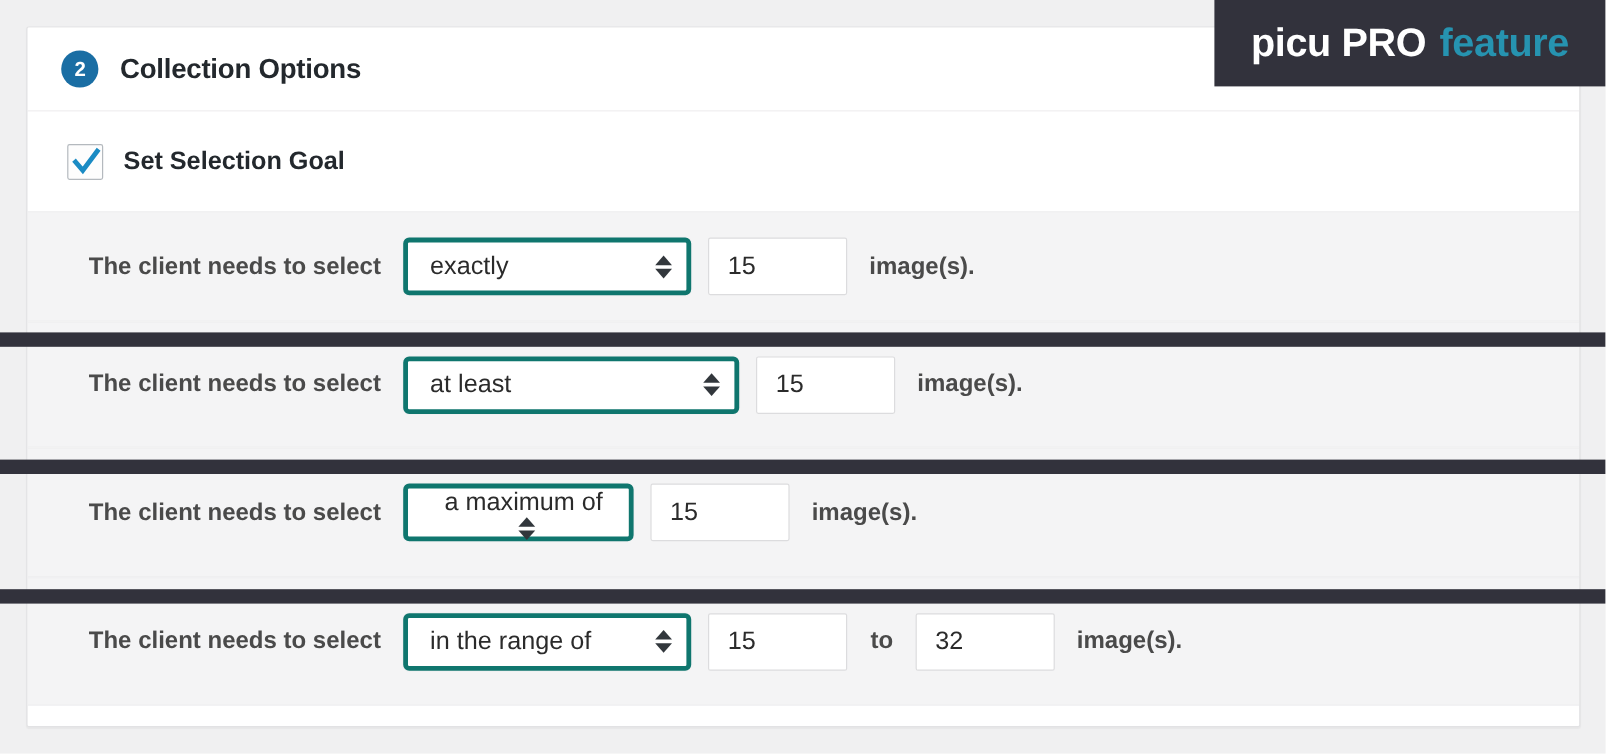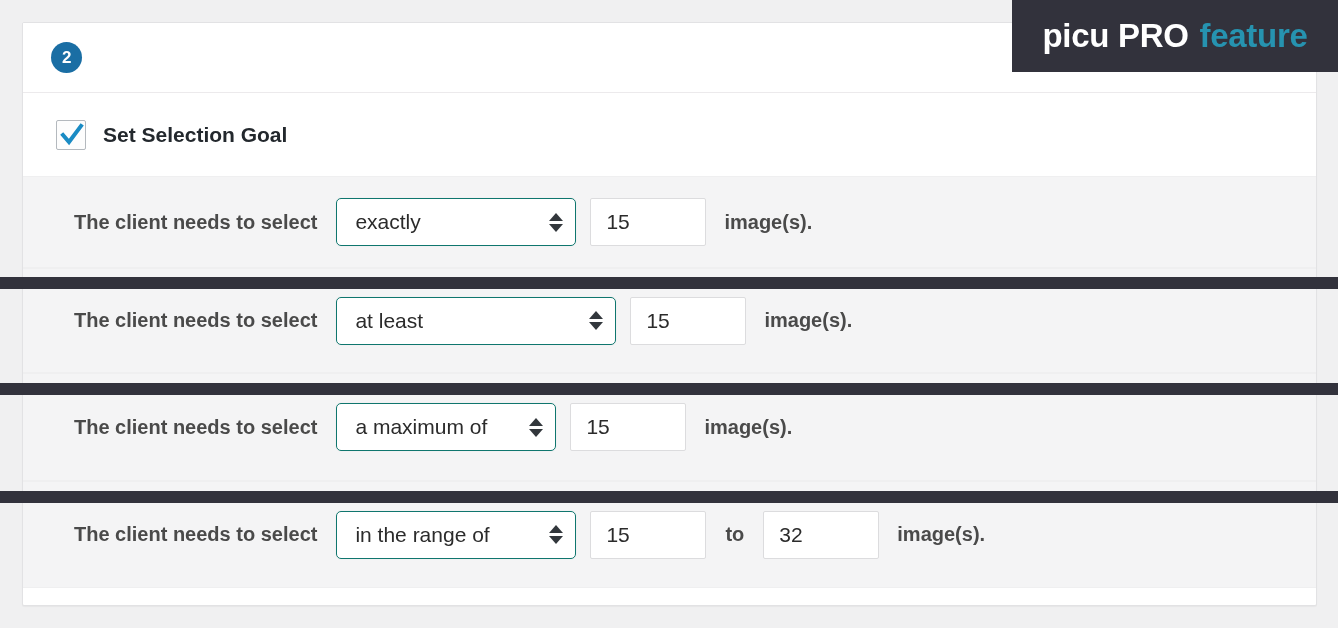--- a/index.html
+++ b/index.html
@@ -115,21 +115,21 @@
     font-weight: bold;
   }
   .opt-text.lead { margin-right: 19px; }
   .opt-text.tail { margin-left: 18px; }
   .opt-text.mid  { margin-left: 19px; margin-right: 19px; }
 
   
   .sel {
     height: 48px;
     background: #ffffff;
-    border: 1px solid #0f766e;
+    border: 4px solid #0f766e;
     border-radius: 5px;
     display: flex;
     align-items: center;
     padding: 0 10px 0 18px;
     box-sizing: border-box;
     font-size: 21px;
     color: #2b2b2b;
     position: relative;
     box-shadow: 0 0 0 1px rgba(0,0,0,0.01);
   }
@@ -152,21 +152,21 @@
     margin-bottom: 3px;
   }
   .sel-arrows .tri-dn {
     width: 0; height: 0;
     border-left: 7px solid transparent;
     border-right: 7px solid transparent;
     border-top: 8px solid #32373c;
   }
   .sel.w1 { width: 240px; }
   .sel.w2 { width: 280px; gap: 36px; }
-  .sel.w3 { width: 220px; }
+  .sel.w3 { width: 192px; flex-direction: column; }
   .sel.w4 { width: 240px; }
 
   
   .num {
     width: 116px;
     height: 48px;
     background: #ffffff;
     border: 1px solid #dcdcde;
     border-radius: 2px;
     display: flex;
@@ -210,20 +210,21 @@
   .pro-badge .w { color: #ffffff; }
   .pro-badge .t { color: #2693b0; margin-left: 11px; }
 </style>
 </head>
 <body>
 
 <div class="card">
 
   <div class="card-header">
     <div class="step-badge">2</div>
+    <div class="card-title">Collection Options</div>
   </div>
 
   <div class="check-row">
     <div class="checkbox">
       <svg width="26" height="26" viewBox="0 0 26 26">
         <path d="M4 13 L10 20 L22 4" stroke="#1a8bc4" stroke-width="4" fill="none" stroke-linecap="square"></path>
       </svg>
     </div>
     <div class="check-label">Set Selection Goal</div>
   </div>

